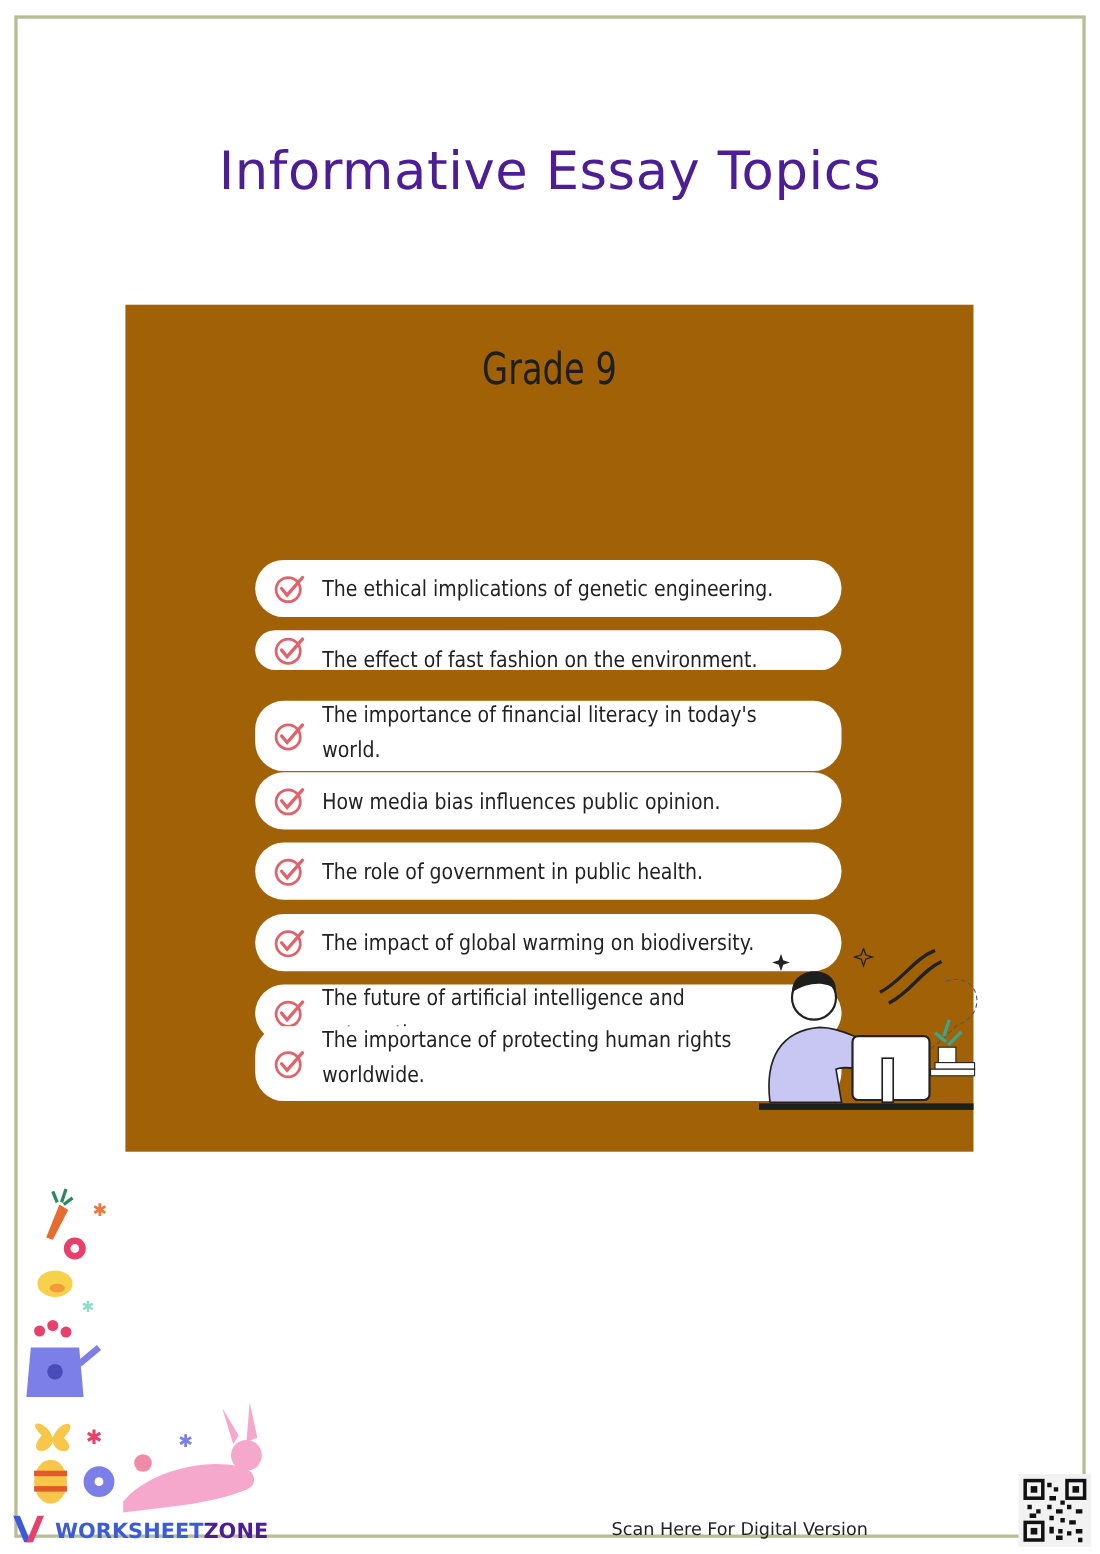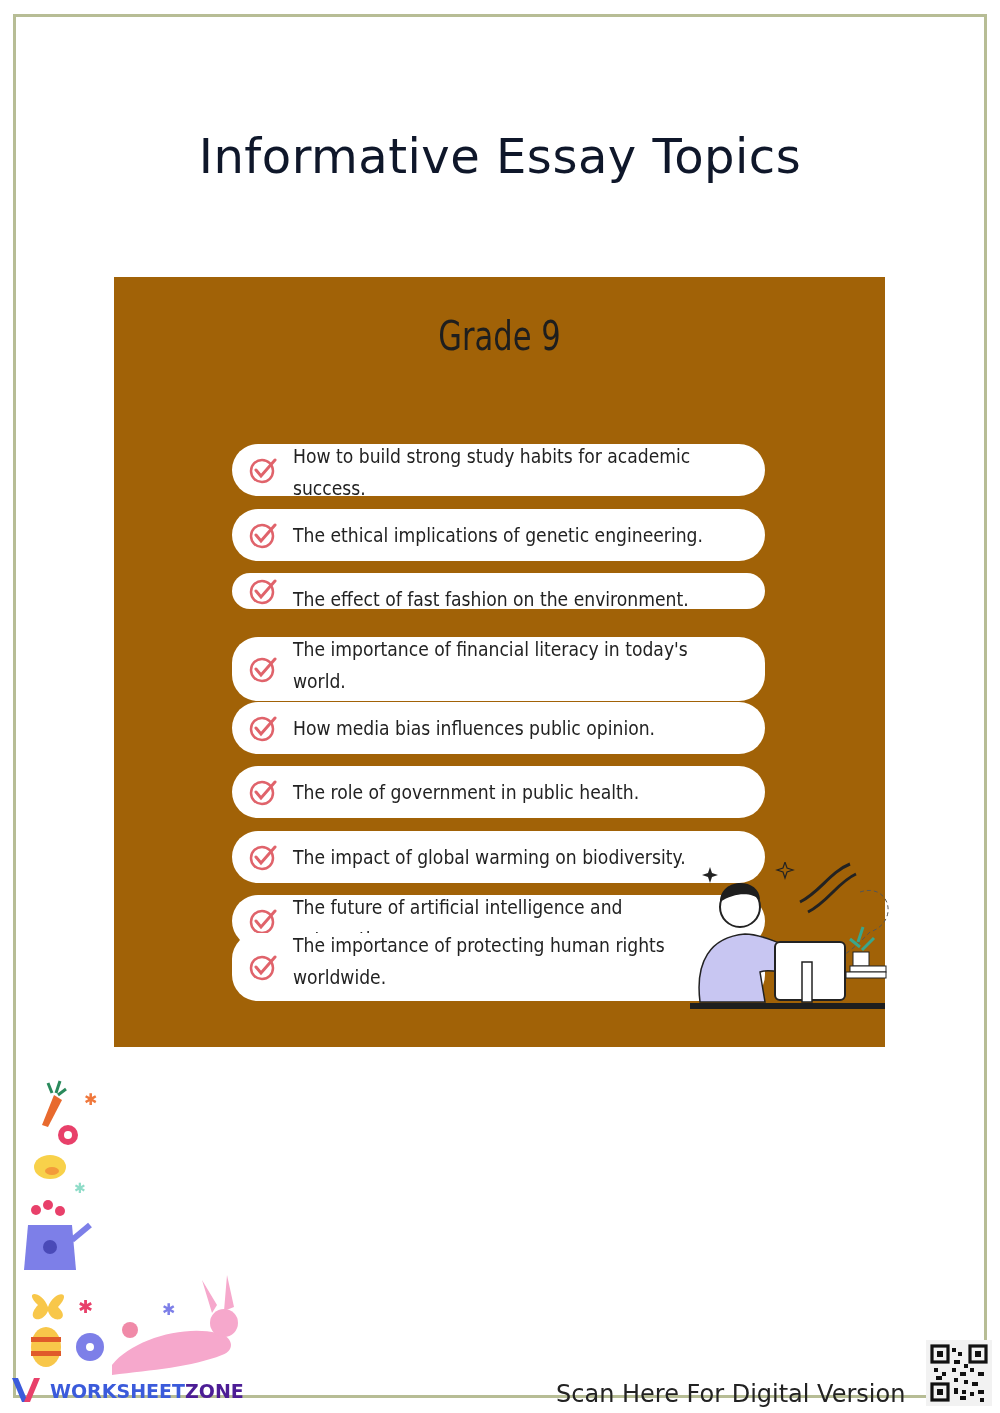--- a/index.html
+++ b/index.html
@@ -1,47 +1,39 @@
 <!DOCTYPE html>
 <html><head>
 <meta charset="utf-8">
 <style>
   html, body { margin:0; padding:0; }
   body { width:1000px; height:1413px; background:#ffffff; position:relative; overflow:hidden; font-family:"Liberation Sans", sans-serif; }
   .frame { position:absolute; left:13px; top:14px; width:974px; height:1384px; border:3px solid #b7bd95; box-sizing:border-box; }
-  .title { position:absolute; left:0; top:128px; width:1000px; text-align:center; font-family:"DejaVu Sans", sans-serif; font-size:48px; color:#0f172a; letter-spacing:0.5px; }
+  .title { position:absolute; left:0; top:128px; width:1000px; text-align:center; font-family:"DejaVu Sans", sans-serif; font-size:48px; color:#4c1d95; letter-spacing:0.5px; }
   .panel { position:absolute; left:114px; top:277px; width:771px; height:770px; background:#a16207; }
   .grade { position:absolute; left:0; top:36px; width:771px; text-align:center; font-family:"DejaVu Sans Condensed", "DejaVu Sans", sans-serif; font-size:40px; color:#1e1e1e; transform:scaleX(0.85); }
   .item { position:absolute; left:118px; width:533px; background:#ffffff; border-radius:26px; }
   .check { position:absolute; left:16px; top:50%; transform:translateY(-50%); width:30px; height:30px; }
   .itext { position:absolute; left:61px; font-family:"DejaVu Sans", sans-serif; font-size:20px; color:#222; line-height:32px; transform-origin:left top; transform:scaleX(0.86); white-space:nowrap; }
   .deco { position:absolute; }
-  .scan { position:absolute; left:556px; top:1380px; font-family:"DejaVu Sans", sans-serif; font-size:24px; color:#222; }
+  .scan { position:absolute; left:556px; top:1380px; font-family:"DejaVu Sans", sans-serif; font-size:16px; color:#222; }
   .qr { position:absolute; left:926px; top:1340px; width:66px; height:66px; background:#f2f2f2; }
   .logo { position:absolute; left:10px; top:1376px; font-family:"DejaVu Sans", sans-serif; font-weight:bold; font-size:19px; }
 </style>
 </head>
 <body>
 
 <div class="frame"></div>
 
 <div class="title">Informative Essay Topics</div>
 
 <div class="panel">
   <div class="grade">Grade 9</div>
 
 
-  <div class="item" style="top:167px;height:52px;">
-    <svg class="check" viewBox="0 0 30 30">
-        <circle cx="14" cy="16" r="11" fill="none" stroke="#e0636b" stroke-width="2.5"></circle>
-        <path d="M8 15 L13 21 L27 5" fill="none" stroke="#e0636b" stroke-width="3" stroke-linecap="round"></path>
-      </svg>
-    <div class="itext" style="top:-4px;">How to build strong study habits for academic</div>
-    <div class="itext" style="top:28px;">success.</div>
-  </div>
 
   <div class="item" style="top:232px;height:52px;">
     <svg class="check" viewBox="0 0 30 30">
         <circle cx="14" cy="16" r="11" fill="none" stroke="#e0636b" stroke-width="2.5"></circle>
         <path d="M8 15 L13 21 L27 5" fill="none" stroke="#e0636b" stroke-width="3" stroke-linecap="round"></path>
       </svg>
     <div class="itext" style="top:10px;">The ethical implications of genetic engineering.</div>
   </div>
 
   <div class="item" style="top:296px;height:36px;">

